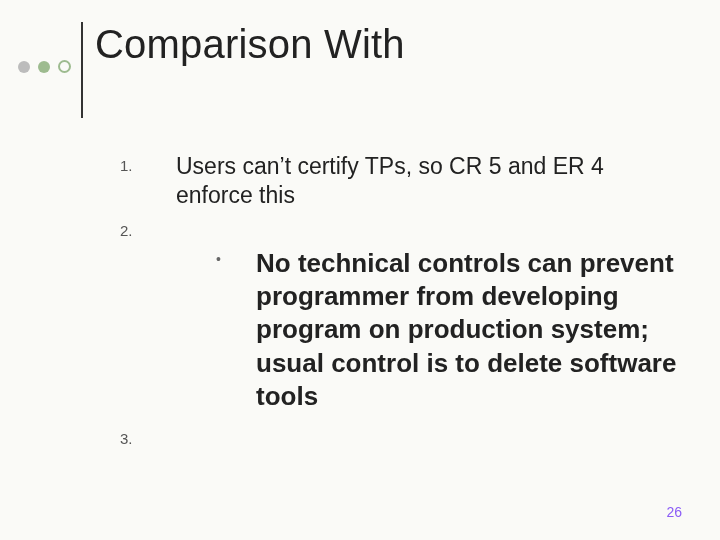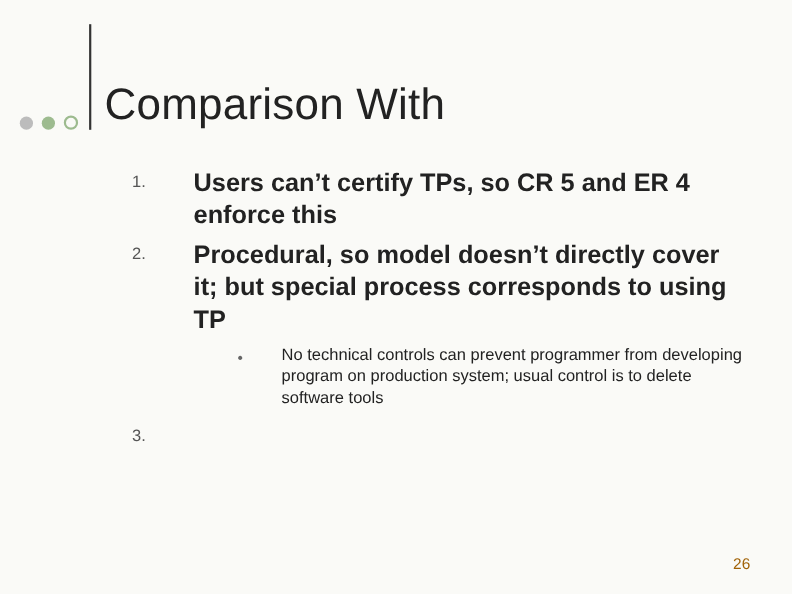--- a/index.html
+++ b/index.html
@@ -17,21 +17,21 @@
     width: 720px;
     height: 540px;
     box-sizing: border-box;
   }
   .header {
     position: absolute;
     top: 22px;
     left: 18px;
     right: 20px;
     display: flex;
-    align-items: flex-end;
+    align-items: flex-start;
   }
   .dots {
     display: flex;
     align-items: center;
     gap: 8px;
     margin-top: 38px;
     margin-right: 10px;
   }
   .dot {
     width: 12px;
@@ -67,44 +67,44 @@
   .num {
     width: 56px;
     flex: 0 0 56px;
     font-size: 15px;
     color: #555;
     padding-top: 5px;
   }
   .txt {
     font-size: 23px;
     line-height: 1.28;
-    font-weight: bold;
   }
   .sub {
     display: flex;
     margin: 8px 0 12px 96px;
   }
   .subdot {
     width: 40px;
     flex: 0 0 40px;
     font-size: 14px;
     color: #666;
     padding-top: 4px;
     text-align: left;
   }
   .subtxt {
-    font-size: 15px;
+    font-size: 26px;
     line-height: 1.28;
+    font-weight: bold;
   }
   .pagenum {
     position: absolute;
     bottom: 20px;
     right: 38px;
     font-size: 14px;
-    color: #a16207;
+    color: #8b5cf6;
   }
 </style>
 </head>
 <body>
 
 <div class="slide">
 
   <div class="header">
     <div class="dots">
       <div class="dot dot1"></div>
@@ -119,21 +119,20 @@
 
   <div class="body">
 
     <div class="item">
       <div class="num">1.</div>
       <div class="txt">Users can’t certify TPs, so CR 5 and ER 4 enforce this</div>
     </div>
 
     <div class="item">
       <div class="num">2.</div>
-      <div class="txt">Procedural, so model doesn’t directly cover it; but special process corresponds to using TP</div>
     </div>
 
     <div class="sub">
       <div class="subdot">•</div>
       <div class="subtxt">No technical controls can prevent programmer from developing program on production system; usual control is to delete software tools</div>
     </div>
 
     <div class="item">
       <div class="num">3.</div>
     </div>

